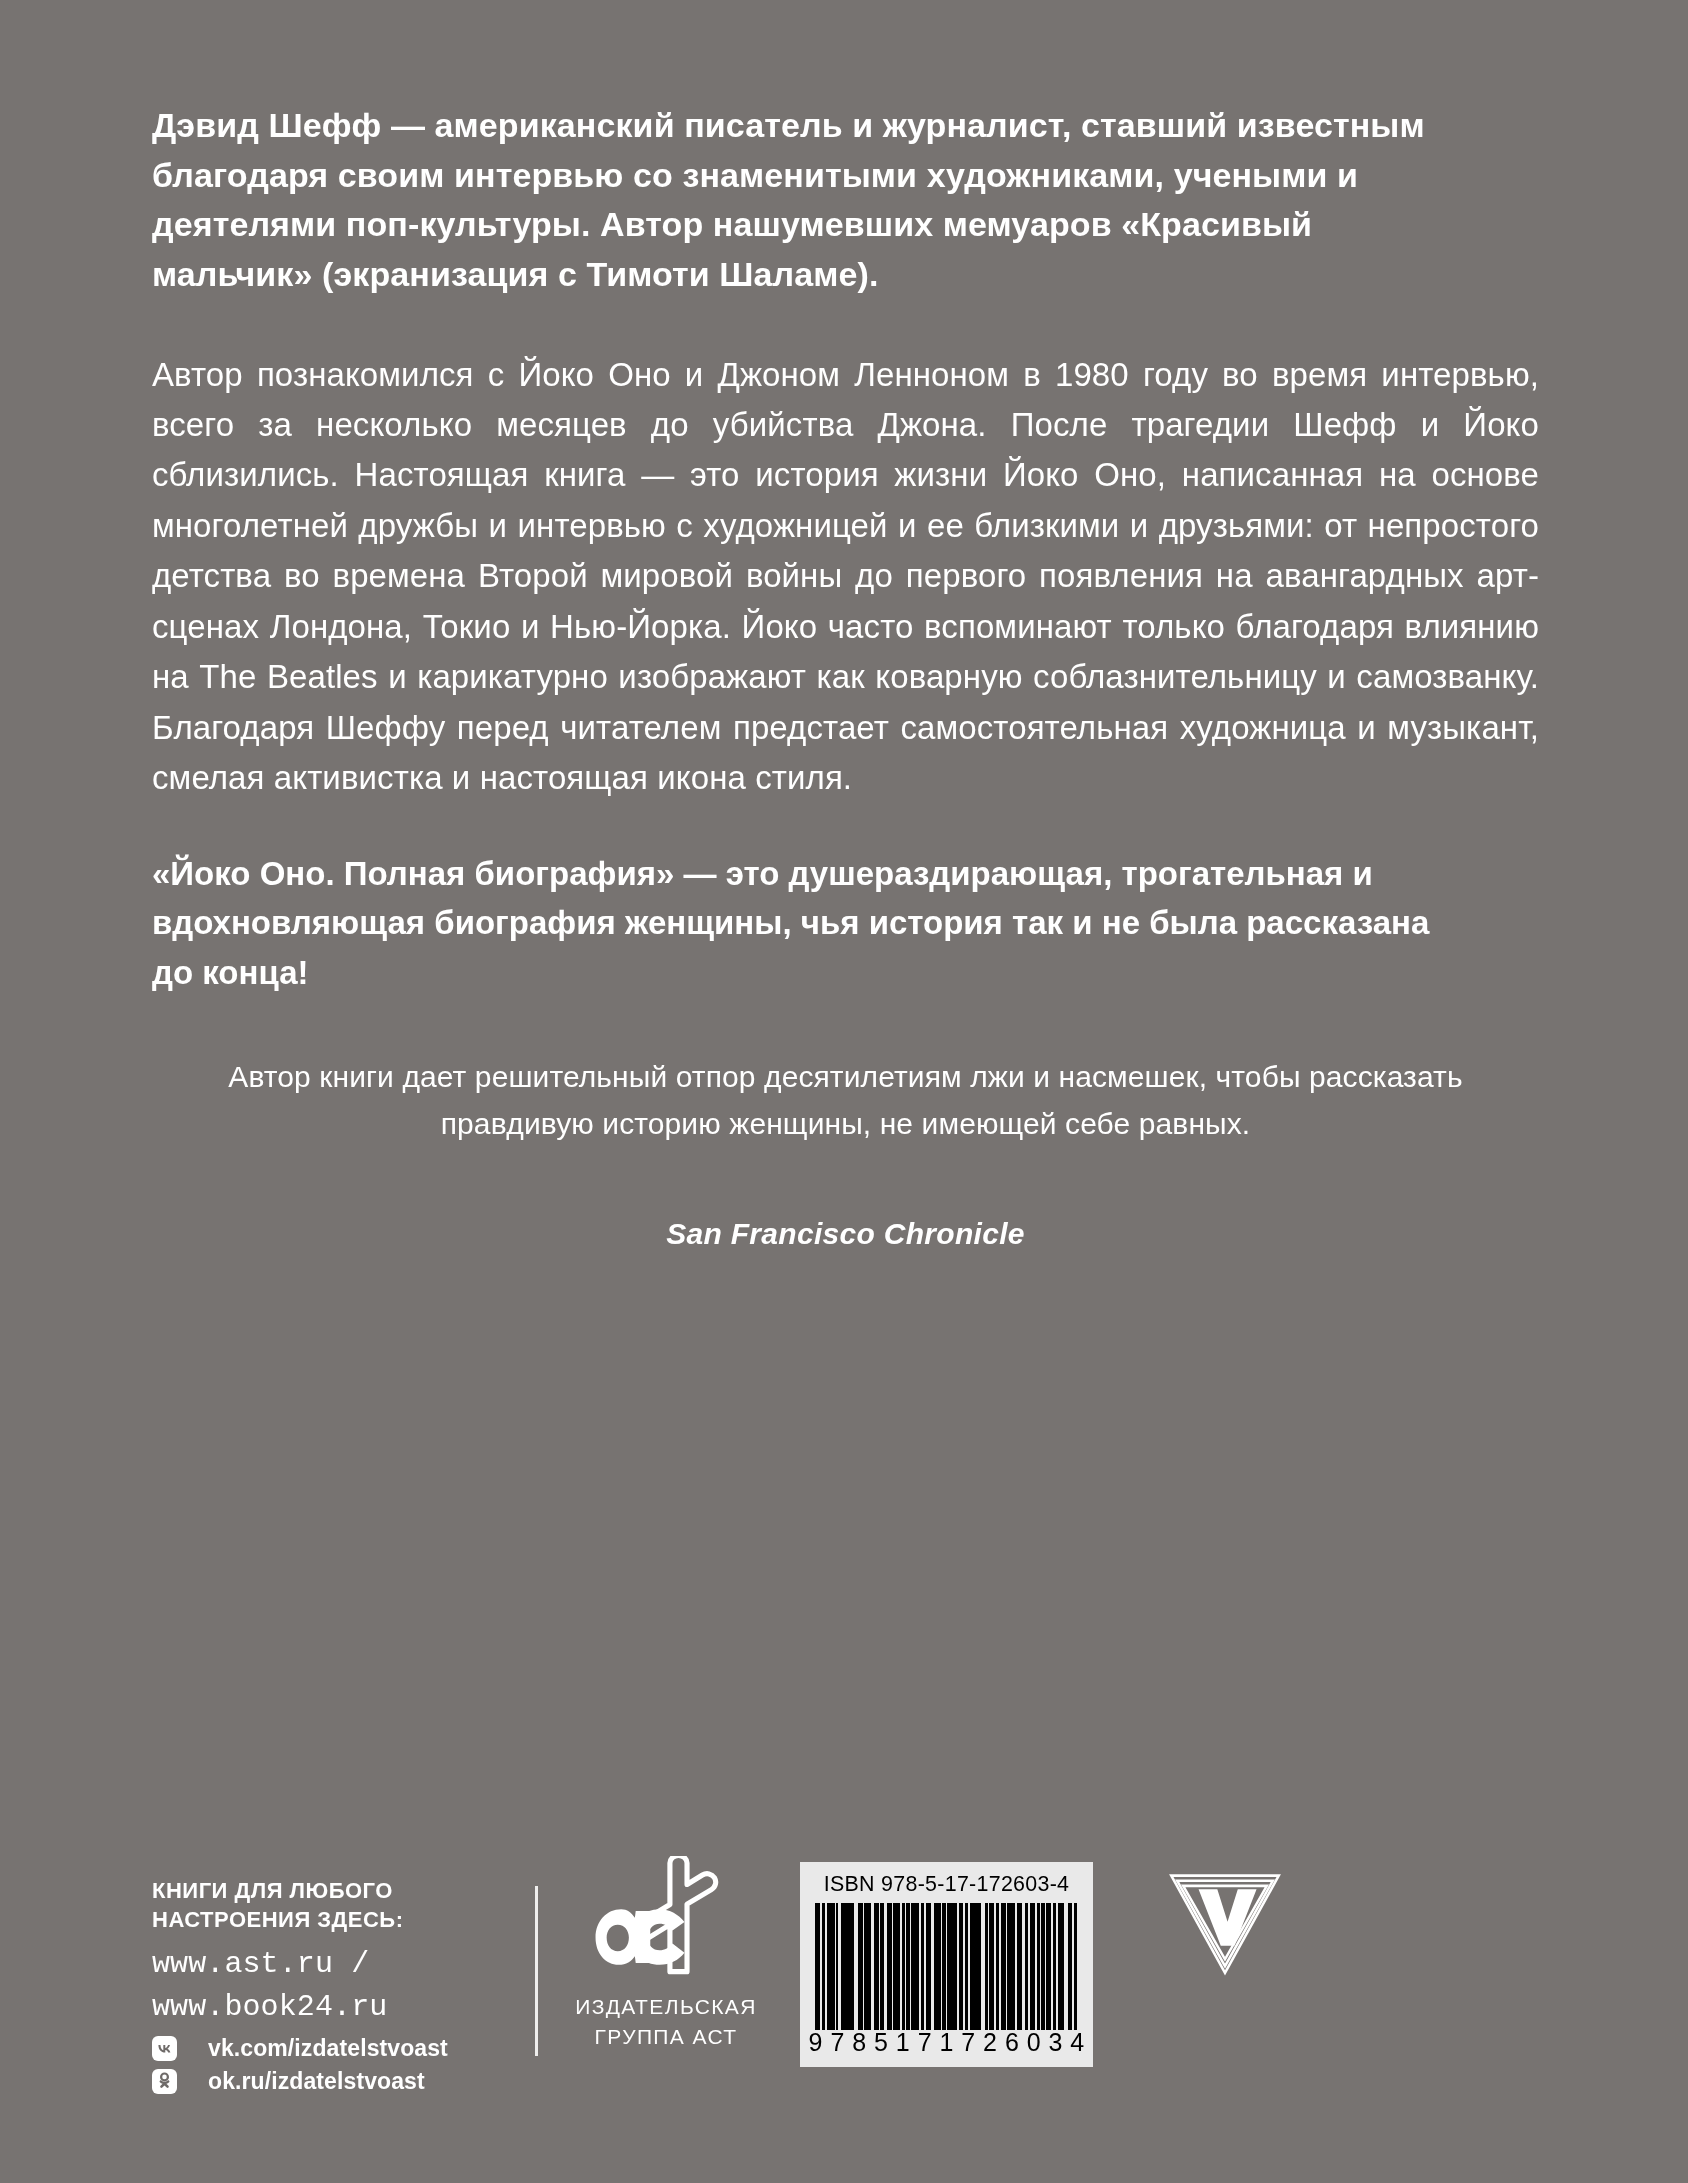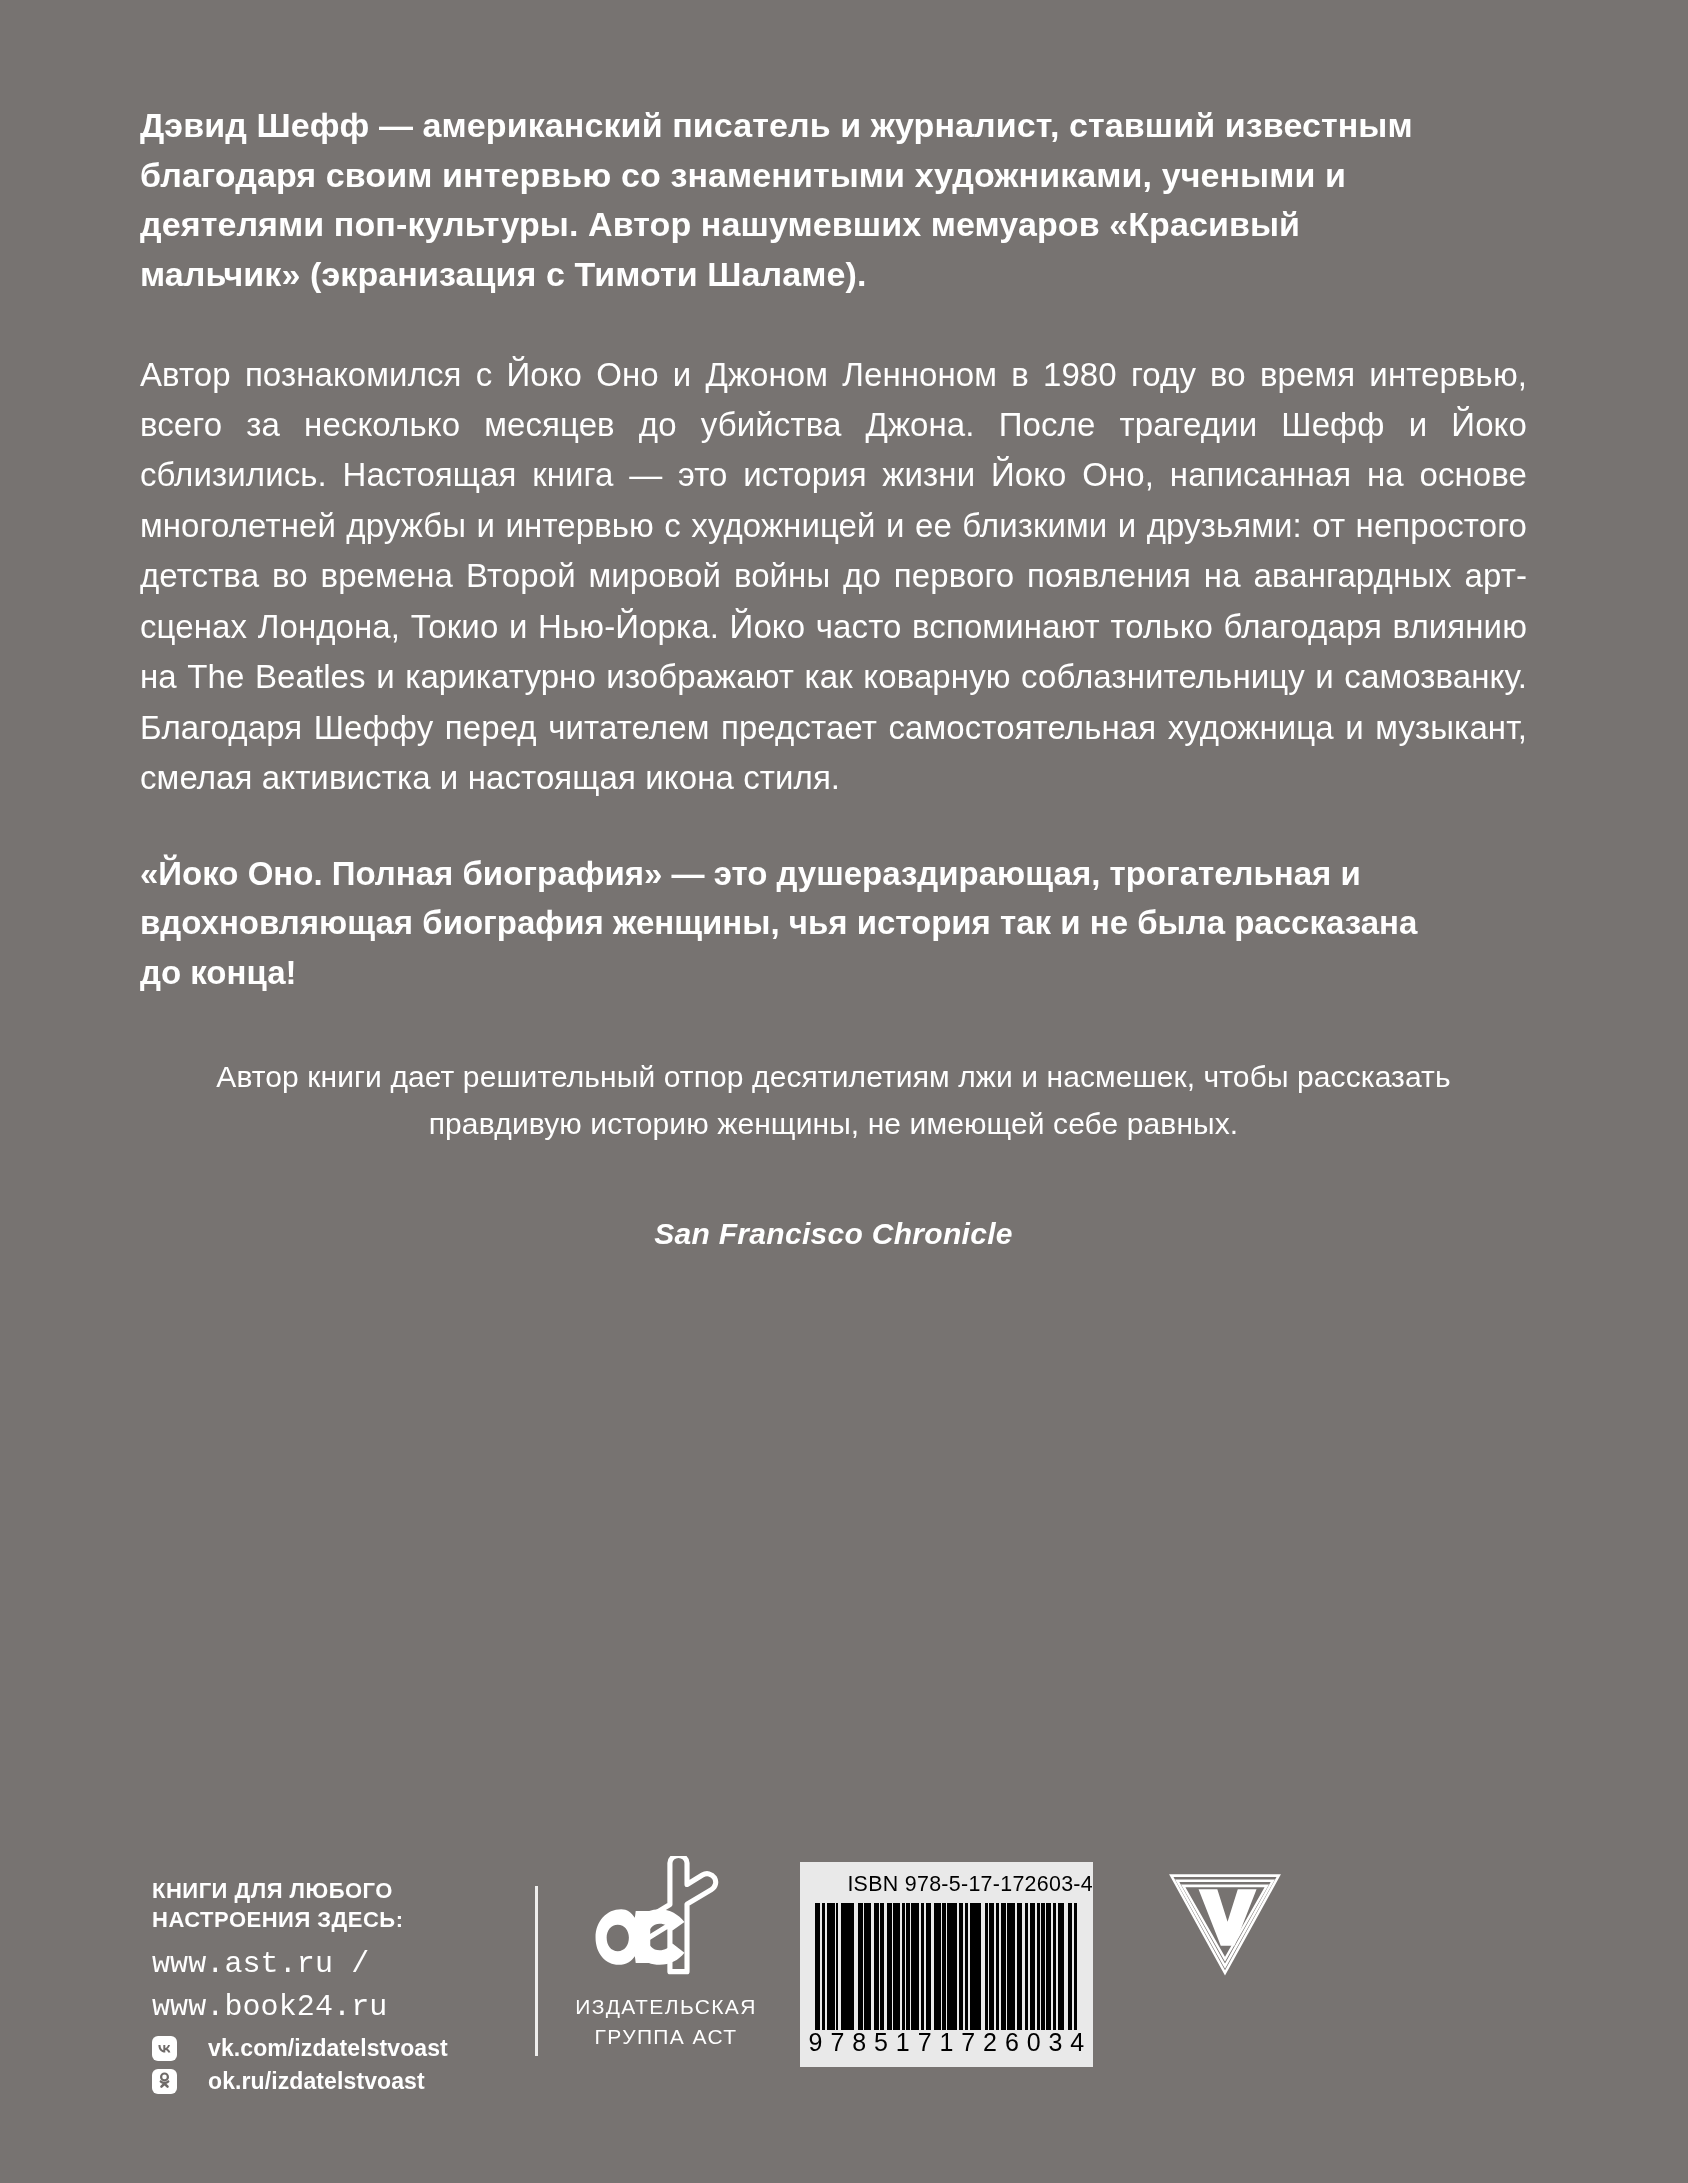--- a/index.html
+++ b/index.html
@@ -18,21 +18,21 @@
 
   .page {
     position: absolute;
     inset: 0;
     background: #777371;
   }
 
   
   .content {
     position: absolute;
-    left: 140px;
+    left: 152px;
     top: 101px;
     width: 1387px;
   }
 
   .para-intro {
     font-size: 34px;
     line-height: 1.46;
     font-weight: 600;
     letter-spacing: 0.1px;
     margin: 0 0 50px 0;
@@ -180,21 +180,21 @@
     height: 205px;
     background: #e9e9e9;
     padding: 0;
   }
 
   .barcode-isbn {
     position: absolute;
     top: 9.4px;
     left: 0;
     right: 0;
-    text-align: right;
+    text-align: center;
     color: #000000;
     font-size: 21.4px;
     font-weight: 400;
     letter-spacing: 0.3px;
     font-family: "Liberation Sans", sans-serif;
   }
 
   .barcode-bars {
     position: absolute;
     top: 41px;

